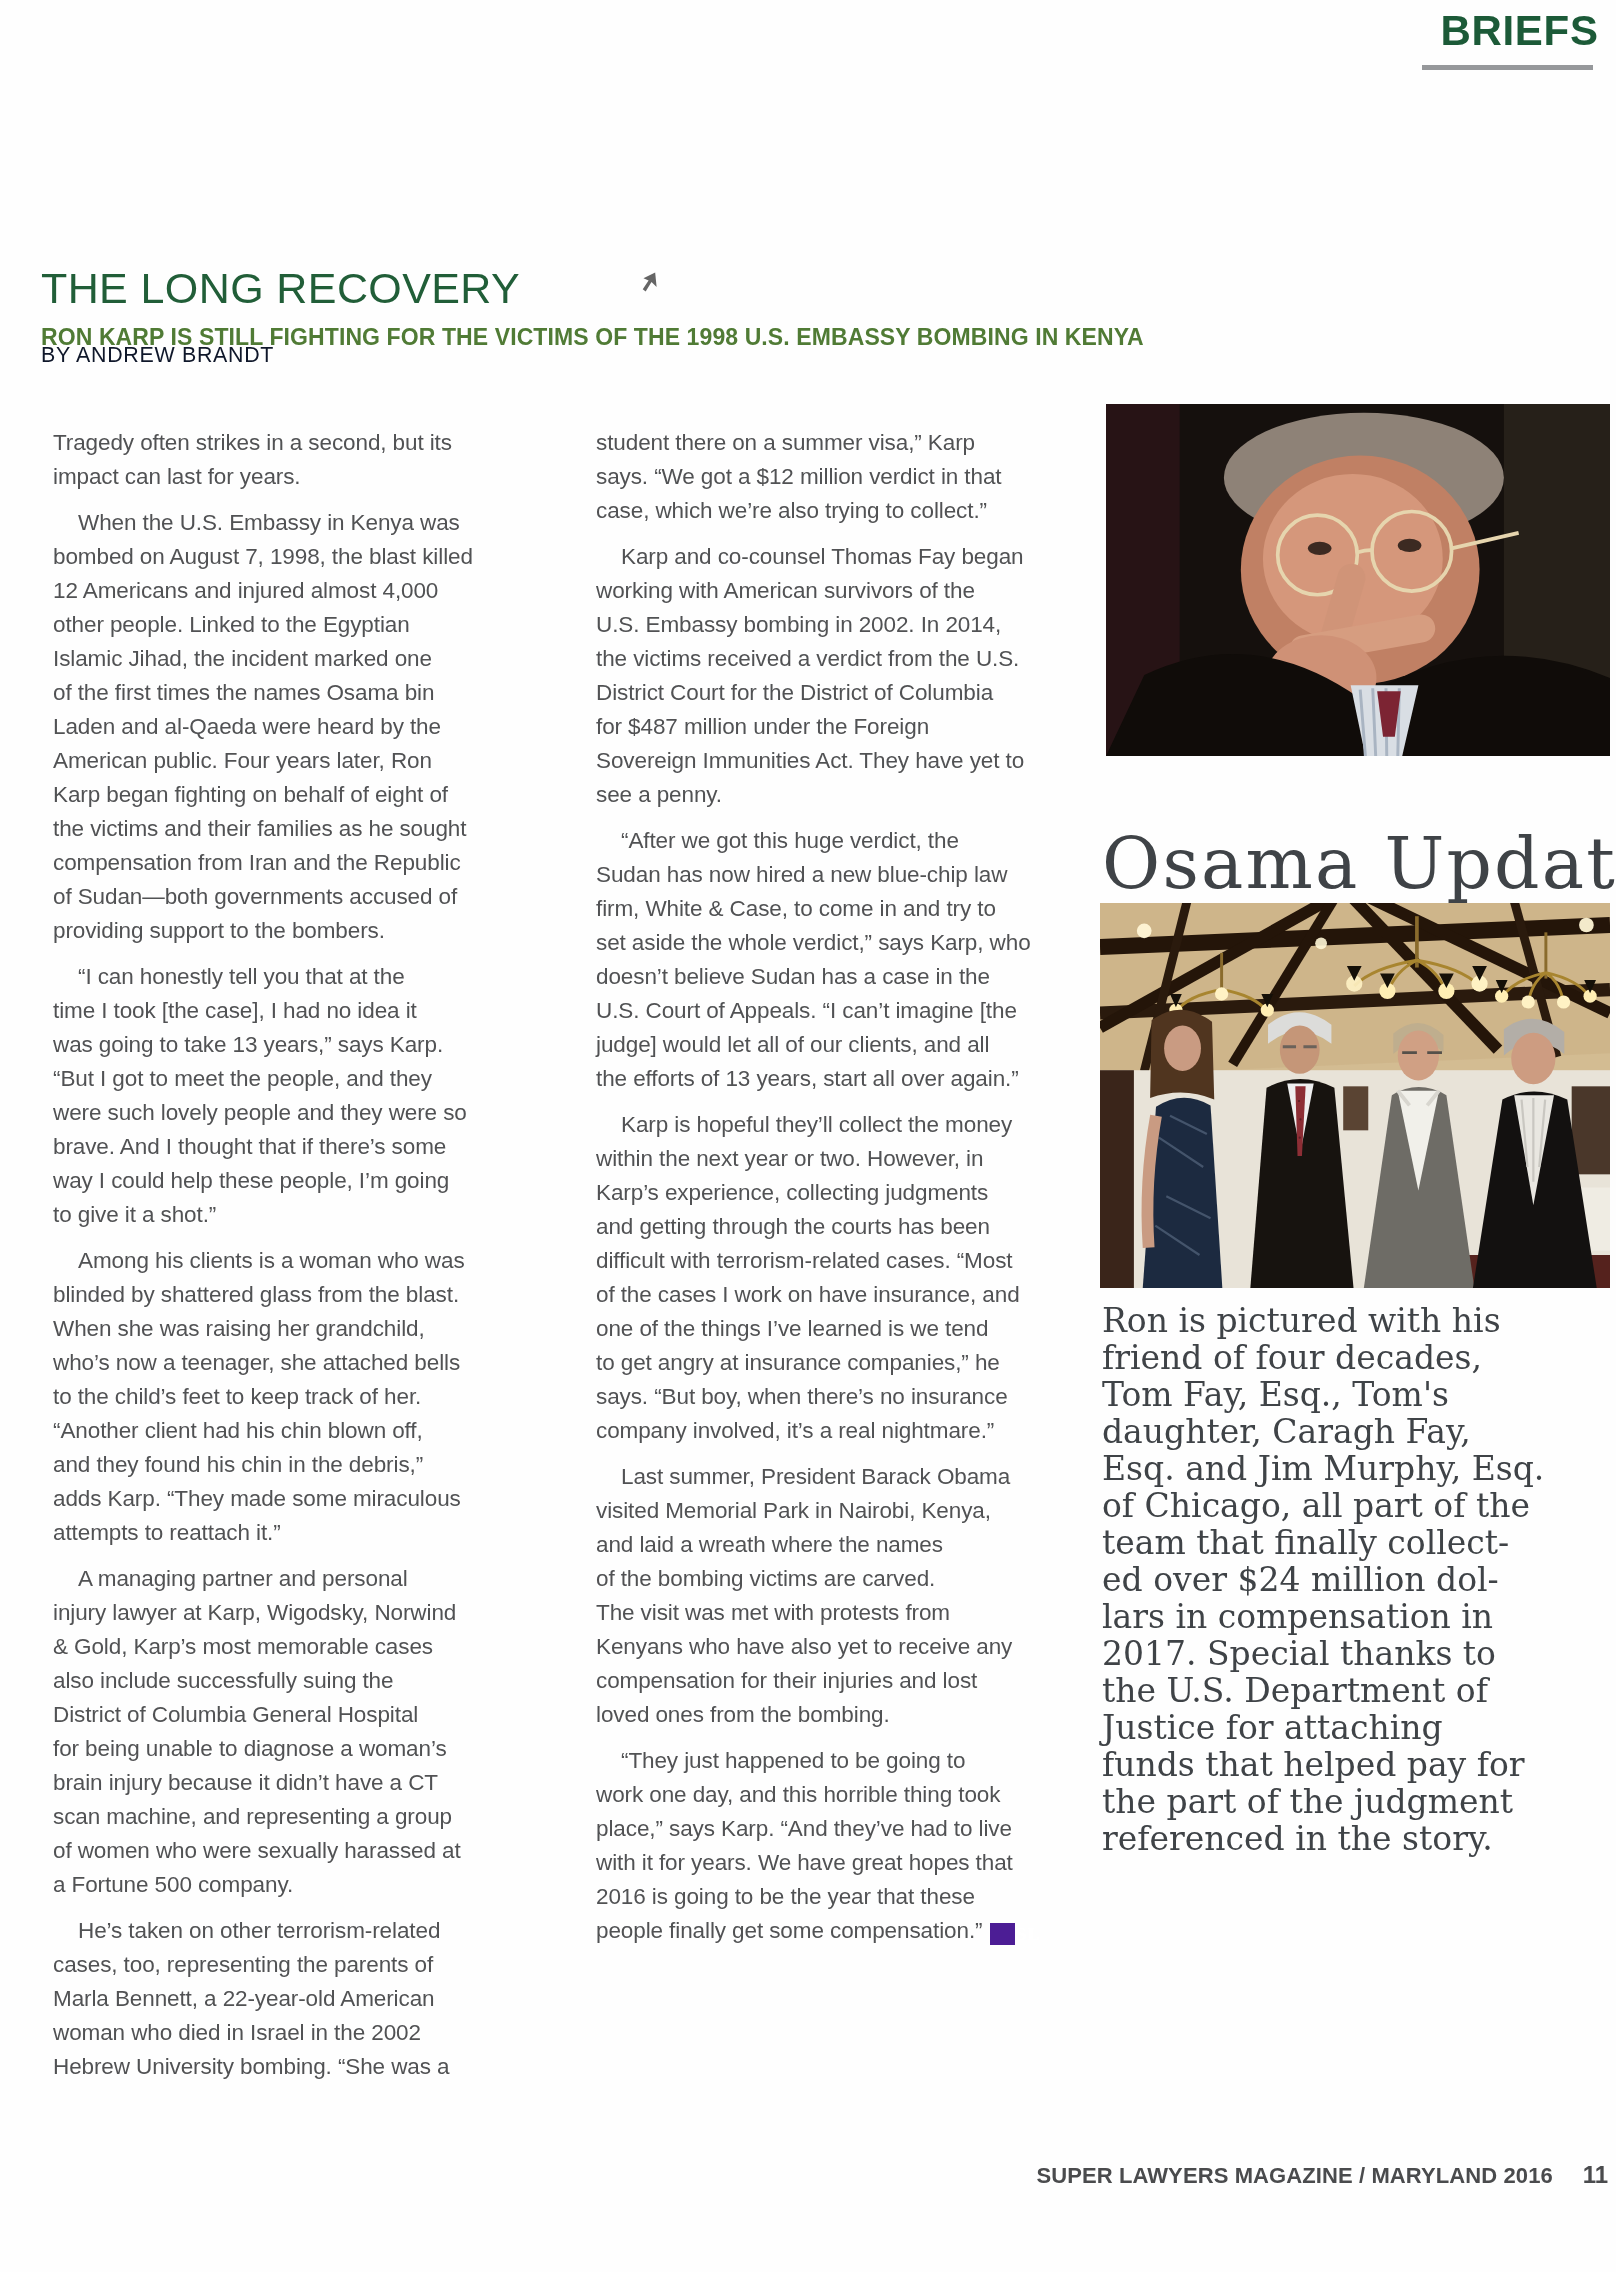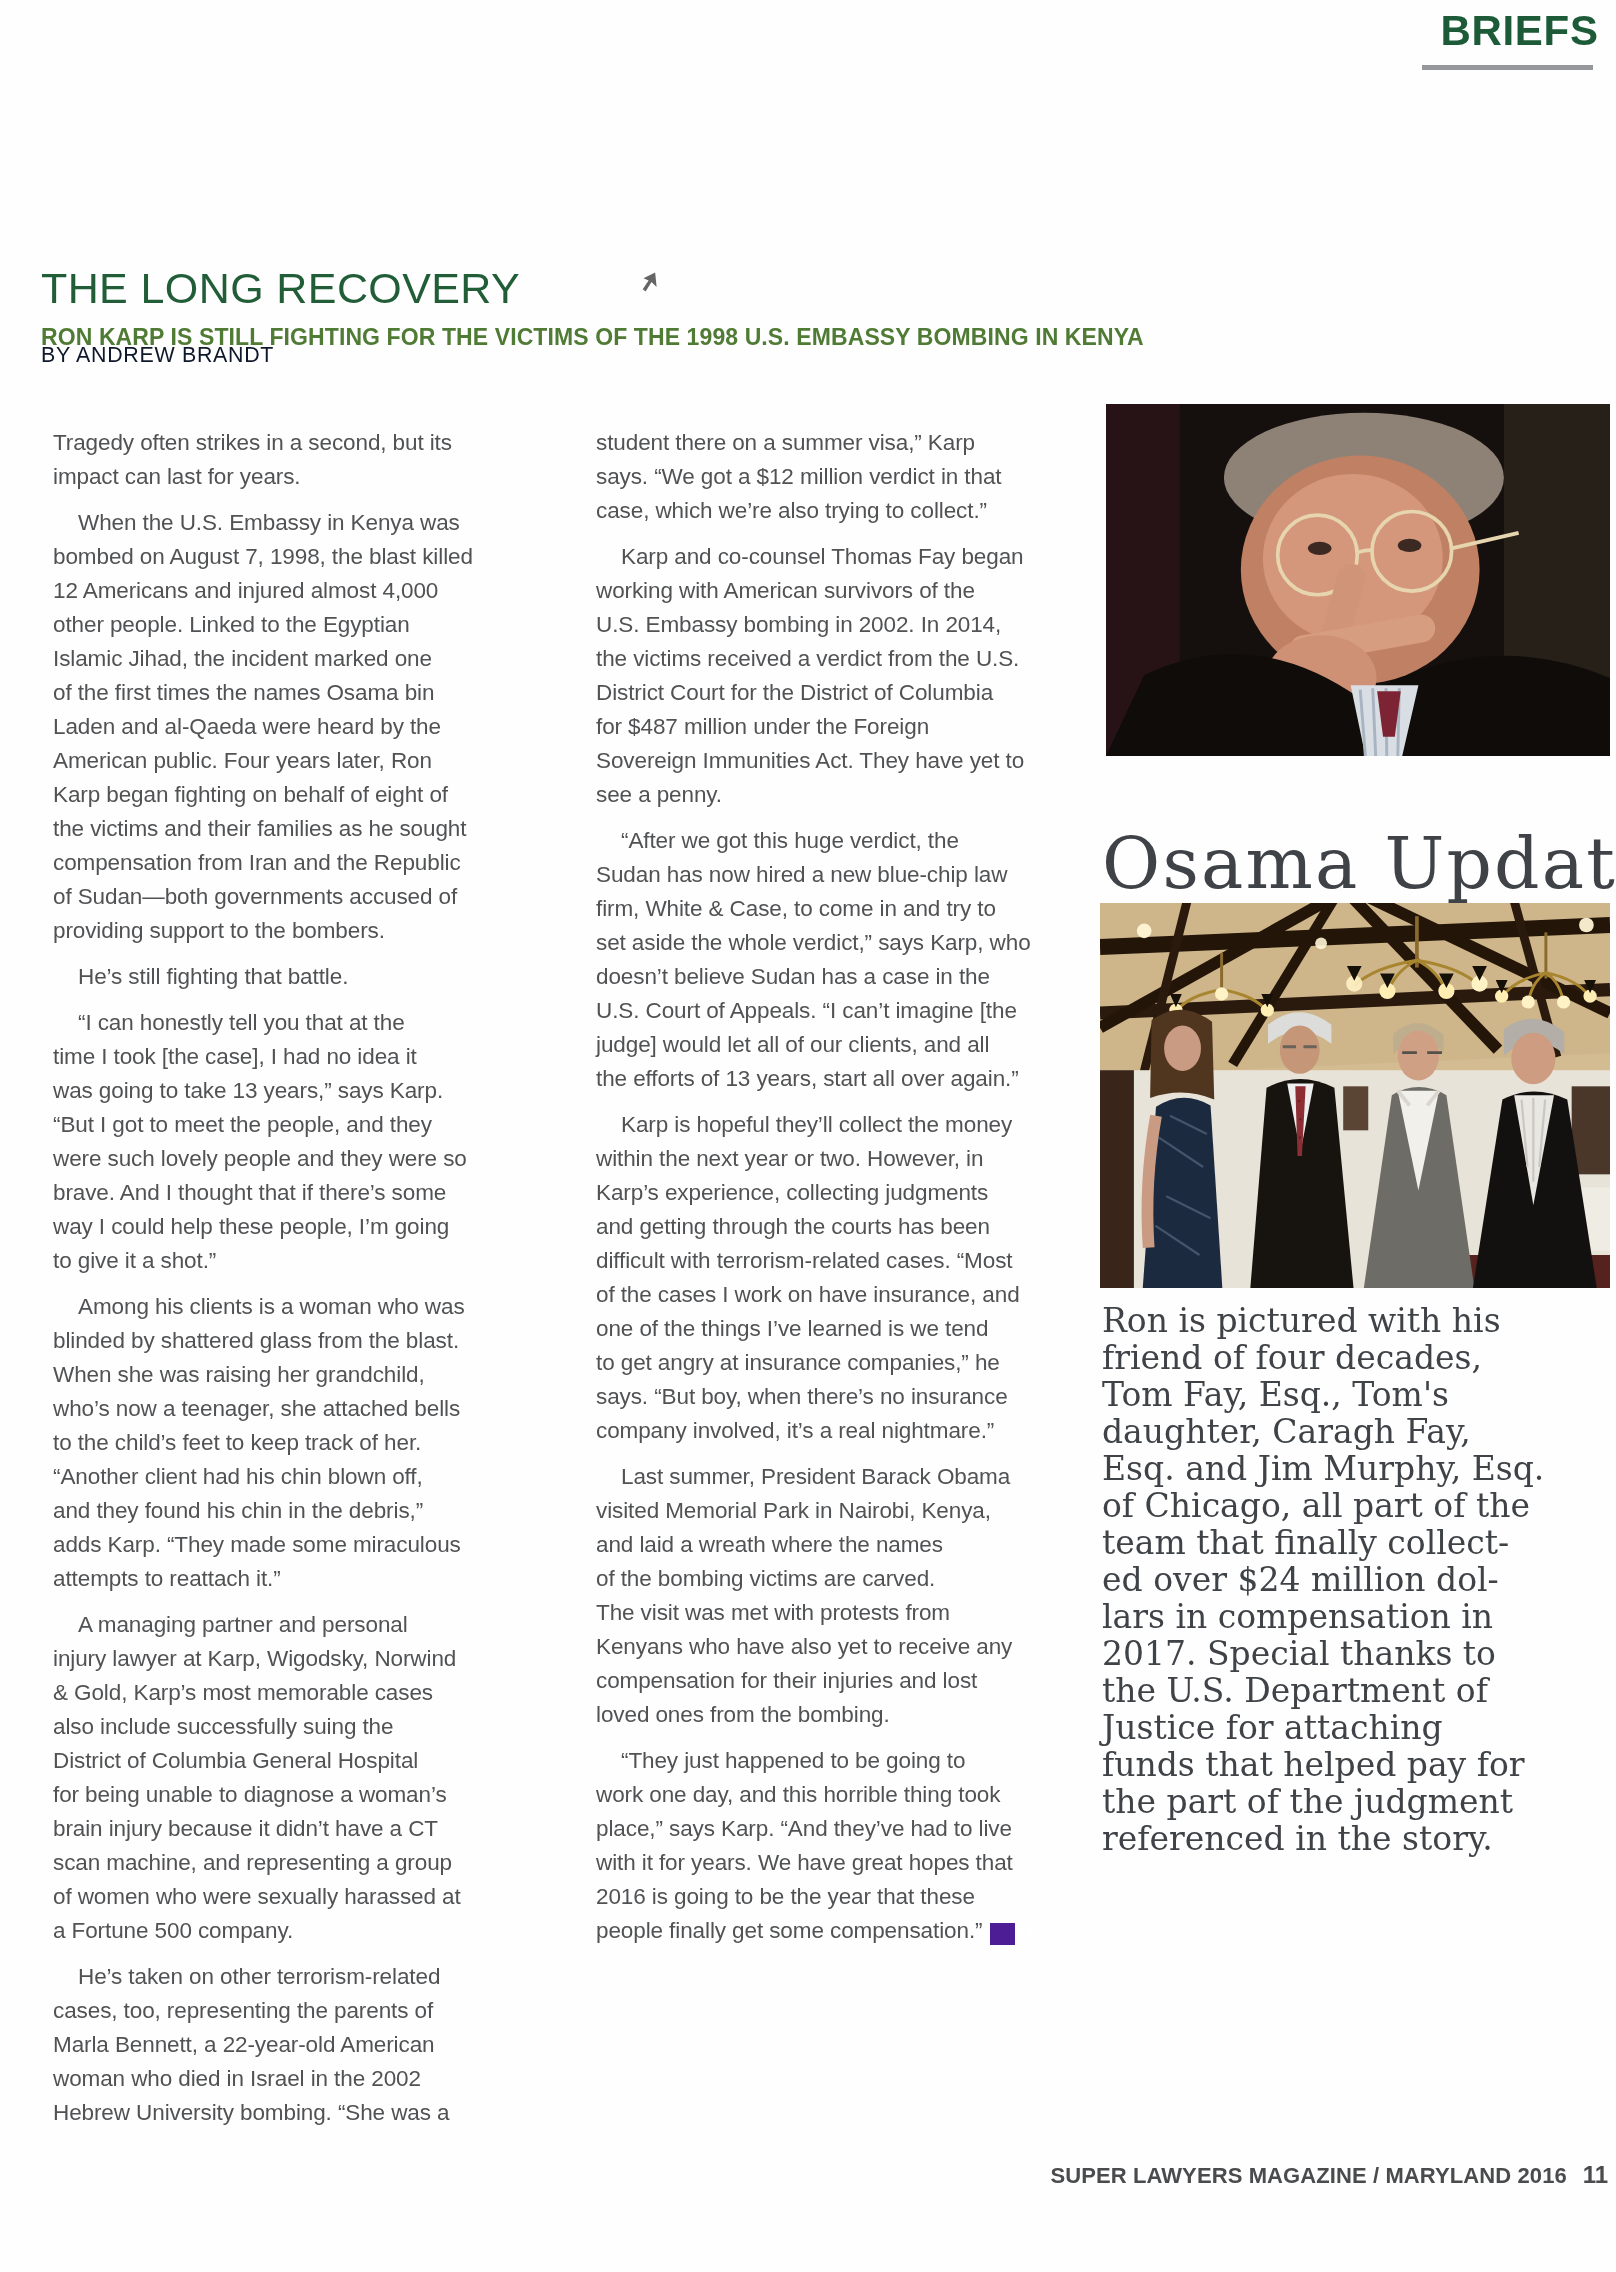--- a/index.html
+++ b/index.html
@@ -19,21 +19,21 @@
   .sl-badge{display:inline-block;background:#4c1d95;color:#ffffff;
             font-family:"DejaVu Serif",serif;font-weight:700;font-size:17px;line-height:22px;
             width:25px;height:22px;text-align:center;margin-left:7.4px;vertical-align:-1.5px}
   .portrait{left:1106px;top:404px;width:504px;height:352px}
   .portrait svg,.groupphoto svg{display:block;width:100%;height:100%}
   .story-update{left:1102px;top:827px;width:510px;font-family:"DejaVu Serif",serif;
                 font-size:71px;color:#3f4347;letter-spacing:2.2px;white-space:nowrap;line-height:1.05}
   .groupphoto{left:1100px;top:903px;width:510px;height:385px}
   .caption{left:1102px;top:1302px;width:510px;font-family:"DejaVu Serif",serif;
            font-size:33px;line-height:37px;color:#3f4347;text-align:left;white-space:pre-line}
-  .pagefooter{top:2161px;right:8.8px;display:flex;gap:16px;align-items:baseline;
+  .pagefooter{top:2161px;right:8.8px;display:flex;gap:30px;align-items:baseline;
               font-weight:700;color:#4a4b4d}
   .pagefooter .mag{font-size:22px;letter-spacing:0.1px}
   .pagefooter .pg{font-size:24px}
   .cursor-artifact{left:642px;top:271px;width:19px;height:22px}
 </style>
 </head>
 <body>
 
 <div class="page">
 
@@ -60,21 +60,20 @@
 other people. Linked to the Egyptian
 Islamic Jihad, the incident marked one
 of the first times the names Osama bin
 Laden and al-Qaeda were heard by the
 American public. Four years later, Ron
 Karp began fighting on behalf of eight of
 the victims and their families as he sought
 compensation from Iran and the Republic
 of Sudan—both governments accused of
 providing support to the bombers.</p>
-    <p class="ind">He’s still fighting that battle.</p>
     <p class="ind">“I can honestly tell you that at the
 time I took [the case], I had no idea it
 was going to take 13 years,” says Karp.
 “But I got to meet the people, and they
 were such lovely people and they were so
 brave. And I thought that if there’s some
 way I could help these people, I’m going
 to give it a shot.”</p>
     <p class="ind">Among his clients is a woman who was
 blinded by shattered glass from the blast.

